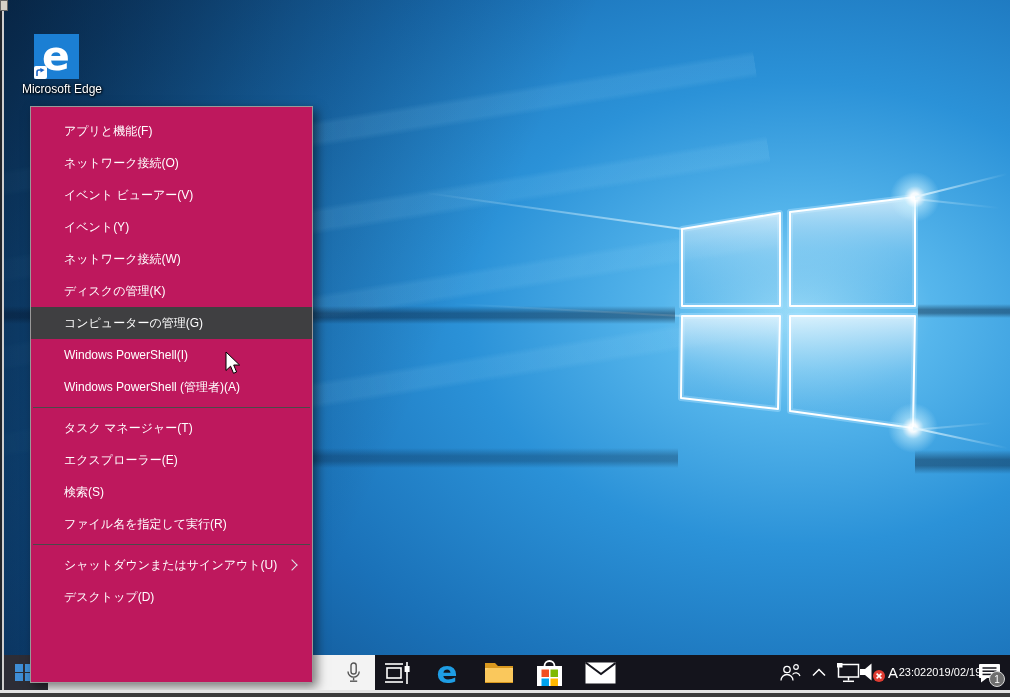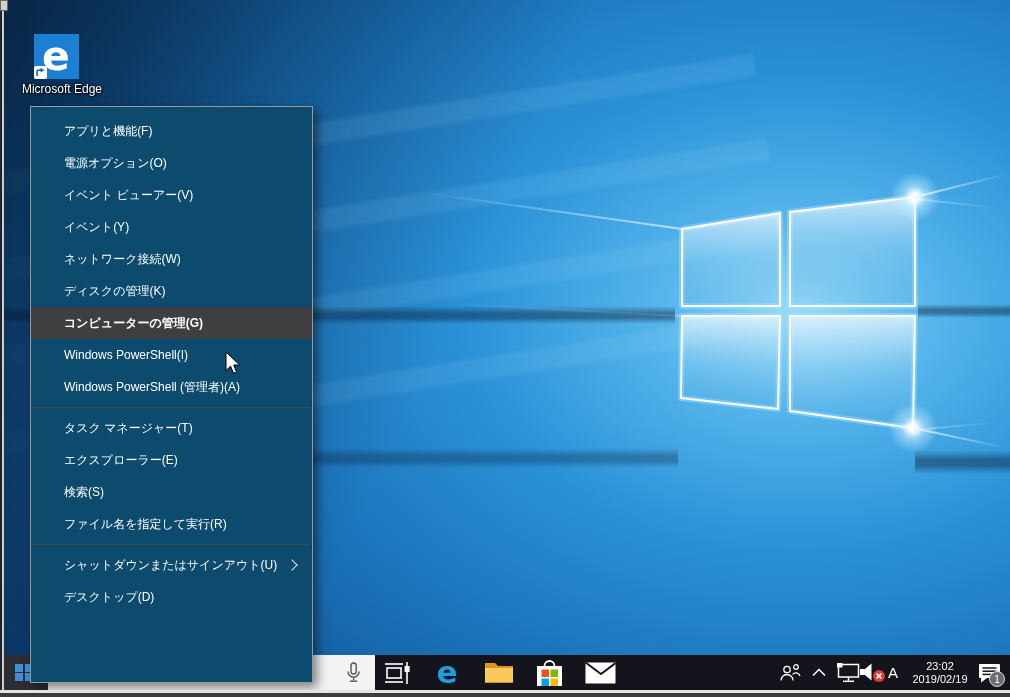--- a/index.html
+++ b/index.html
@@ -42,44 +42,44 @@
   
   .desktop-icon{position:absolute;left:10px;top:34px;width:92px;z-index:1;text-align:center;cursor:default;}
   .edge-tile{position:relative;width:45px;height:45px;margin:0 auto;background:#1b7fd4;}
   .edge-tile .e-glyph{color:#fff;font-family:"DejaVu Sans","Liberation Sans",sans-serif;
     font-weight:bold;font-size:41px;line-height:45px;display:block;}
   .shortcut-overlay{position:absolute;left:0;bottom:0;width:13px;height:13px;background:#fff;
     border-radius:2px;display:flex;align-items:center;justify-content:center;}
   .icon-label{margin-top:3px;font-size:12px;color:#fff;text-shadow:1px 1px 2px #000, 0 0 3px #000;text-align:right;}
   
   .context-menu{position:absolute;left:30px;top:106px;width:283px;height:577px;z-index:10;
-    box-sizing:border-box;background:#0c4a6e;border:1px solid #999;
+    box-sizing:border-box;background:#be185d;border:1px solid #999;
     box-shadow:4px 4px 10px rgba(0,0,0,0.5);padding:8px 0;
     display:flex;flex-direction:column;}
   .menu-item{height:32px;flex:0 0 32px;display:flex;align-items:center;
     padding:0 14px 0 33px;color:#fff;font-size:12px;cursor:default;position:relative;}
-  .menu-item.highlighted{background:#3f3f41;font-weight:bold;}
+  .menu-item.highlighted{background:#3f3f41;}
   .menu-sep{height:1px;flex:0 0 1px;background:#4a4a4a;margin:4px 2px;}
   .submenu-chevron{position:absolute;right:16px;top:50%;width:7px;height:7px;
     border-top:1px solid #dfe6ec;border-right:1px solid #dfe6ec;
     transform:translateY(-50%) rotate(45deg);}
   
   .taskbar{position:absolute;left:0;top:655px;width:1010px;height:35px;background:#14141c;z-index:5;}
   .tb-abs{position:absolute;top:0;height:35px;display:flex;align-items:center;justify-content:center;}
   .start-button{left:0;width:48px;background:#2d2d36;}
   .win-glyph{display:grid;grid-template-columns:8px 8px;grid-template-rows:8px 8px;gap:1.5px;}
   .win-glyph span{background:#3f8ed6;}
   .search-box{left:48px;width:327px;background:#f3f3f3;justify-content:flex-end;padding-right:14px;box-sizing:border-box;}
   .tb-btn{width:50px;}
   .tv{left:372px;} .edge{left:422px;} .explorer{left:474px;} .store{left:524px;} .mail{left:575px;}
   .edge-e{color:#1e9de4;font-family:"DejaVu Sans","Liberation Sans",sans-serif;font-weight:bold;font-size:31px;line-height:31px;}
   .tray-item{color:#fff;}
   .people{left:776px;width:28px;} .chev{left:806px;width:26px;} .net{left:834px;width:28px;}
   .vol{left:858px;width:30px;} .ime{left:882px;width:22px;font-size:15px;}
-  .clock{left:904px;width:72px;flex-direction:column;line-height:13px;font-size:11px;color:#fff;}
+  .clock{left:904px;width:72px;flex-direction:row;line-height:13px;font-size:11px;color:#fff;}
   .action{left:972px;width:34px;}
   .badge{position:absolute;right:1px;bottom:3px;width:14px;height:14px;border-radius:50%;
     background:#6e6e6e;border:1px solid #d8d8d8;color:#fff;font-size:10px;
     display:flex;align-items:center;justify-content:center;}
   
   .frame-left-dark{position:absolute;left:0;top:0;width:2px;height:697px;background:#20242a;z-index:30;}
   .frame-left-light{position:absolute;left:2px;top:0;width:2px;height:697px;background:#cfcfcf;z-index:30;}
   .frame-bottom-light{position:absolute;left:0;top:690px;width:1010px;height:3px;background:#e3e3e3;z-index:31;}
   .frame-bottom-dark{position:absolute;left:0;top:693px;width:1010px;height:4px;background:#3c3c3c;z-index:31;}
   .corner-widget{position:absolute;left:0;top:0;width:8px;height:11px;background:#d4d0c8;
@@ -240,21 +240,21 @@
       </svg>
       <span class="badge">1</span>
     </div>
   </div>
 
   <div class="context-menu" id="context-menu">
       <div class="menu-item">
         <span>アプリと機能(F)</span>
       </div>
       <div class="menu-item">
-        <span>電源オプション(O)</span>
+        <span>ネットワーク接続(O)</span>
       </div>
       <div class="menu-item">
         <span>イベント ビューアー(V)</span>
       </div>
       <div class="menu-item">
         <span>イベント(Y)</span>
       </div>
       <div class="menu-item">
         <span>ネットワーク接続(W)</span>
       </div>

